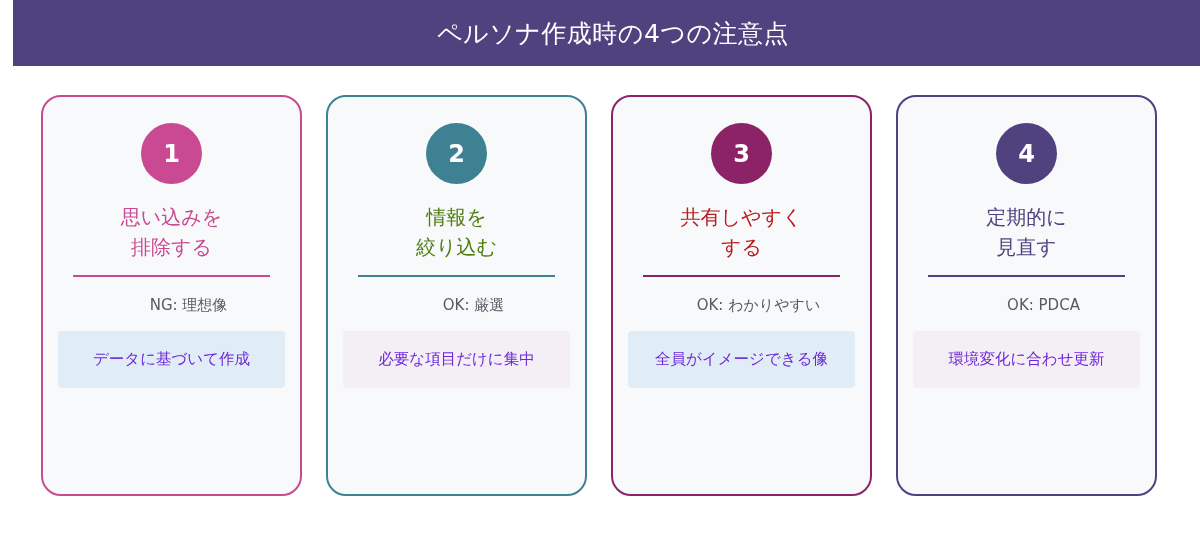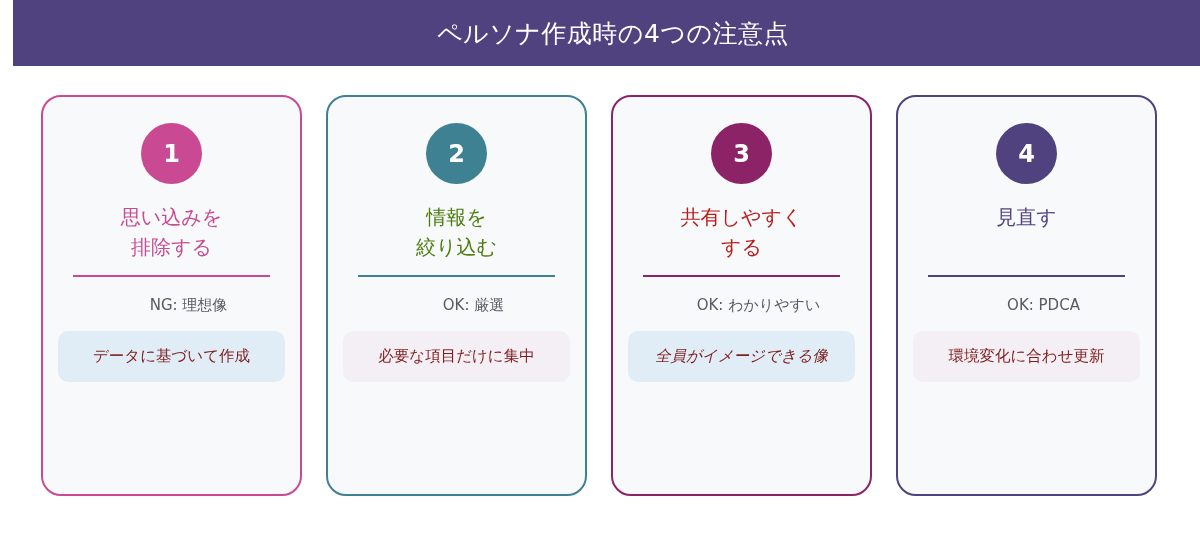--- a/index.html
+++ b/index.html
@@ -25,23 +25,23 @@
   }
   .title span { display: block; }
   .divider {
     position: absolute; left: 30px; right: 30px; top: 178px; height: 2px;
   }
   .subtitle {
     position: absolute; left: 0; right: 0; top: 199px; text-align: center;
     font-size: 15px; color: #555a63; padding-left: 34px;
   }
   .note-box {
-    position: absolute; left: 15px; right: 15px; top: 234px; height: 51px;
-    border-radius: 10px; display: flex; align-items: center; justify-content: center;
-    font-size: 15.5px; color: #7f1d1d;
+    position: absolute; left: 15px; right: 15px; top: 234px; height: 57px;
+    border-radius: 4px; display: flex; align-items: center; justify-content: center;
+    font-size: 15.5px; color: #6d28d9;
   }
 </style>
 </head>
 <body>
 
 <div class="header">
   <div class="header-title">ペルソナ作成時の4つの注意点</div>
 </div>
 
 <div class="card" style="left: 41px; border-color: rgb(201, 74, 146);">
@@ -67,24 +67,25 @@
 </div>
 
 <div class="card" style="left: 611px; border-color: rgb(140, 35, 102);">
   <div class="badge" style="background: rgb(140, 35, 102);">3</div>
   <div class="title" style="color: #b91c1c;">
     <span>共有しやすく</span>
     <span>する</span>
   </div>
   <div class="divider" style="background: rgb(140, 35, 102);"></div>
   <div class="subtitle">OK: わかりやすい</div>
-  <div class="note-box" style="background: rgb(225, 237, 246); font-style: italic;">全員がイメージできる像</div>
+  <div class="note-box" style="background: rgb(225, 237, 246);">全員がイメージできる像</div>
 </div>
 
 <div class="card" style="left: 896px; border-color: rgb(80, 65, 127);">
   <div class="badge" style="background: rgb(80, 65, 127);">4</div>
   <div class="title" style="color: rgb(80, 65, 127);">
+    <span>定期的に</span>
     <span>見直す</span>
   </div>
   <div class="divider" style="background: rgb(80, 65, 127);"></div>
   <div class="subtitle">OK: PDCA</div>
   <div class="note-box" style="background: rgb(244, 239, 245);">環境変化に合わせ更新</div>
 </div>
 
 </body></html>

